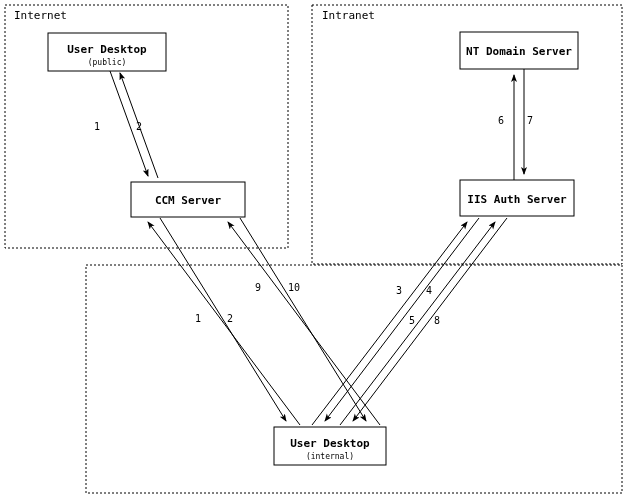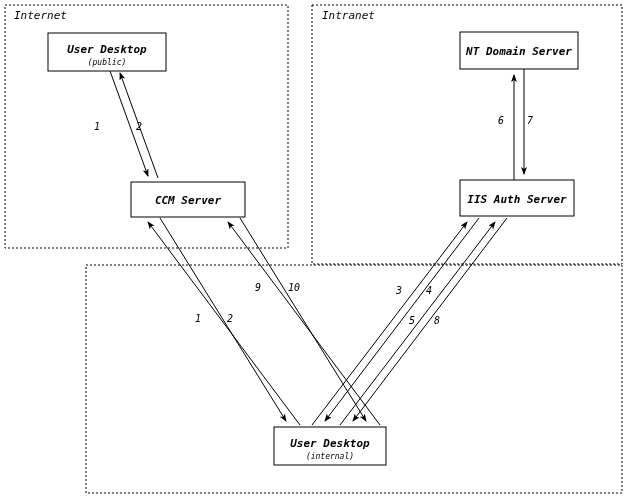--- a/index.html
+++ b/index.html
@@ -7,21 +7,20 @@
     padding: 0;
     background: #ffffff;
   }
   #diagram-root {
     position: relative;
     width: 627px;
     height: 497px;
     background: #ffffff;
     font-family: "DejaVu Sans Mono", "Liberation Mono", monospace;
     overflow: hidden;
-    font-style: italic;
   }
   svg.canvas {
     position: absolute;
     top: 0;
     left: 0;
     width: 627px;
     height: 497px;
   }
   .zone-label {
     font-family: "DejaVu Sans Mono", "Liberation Mono", monospace;

